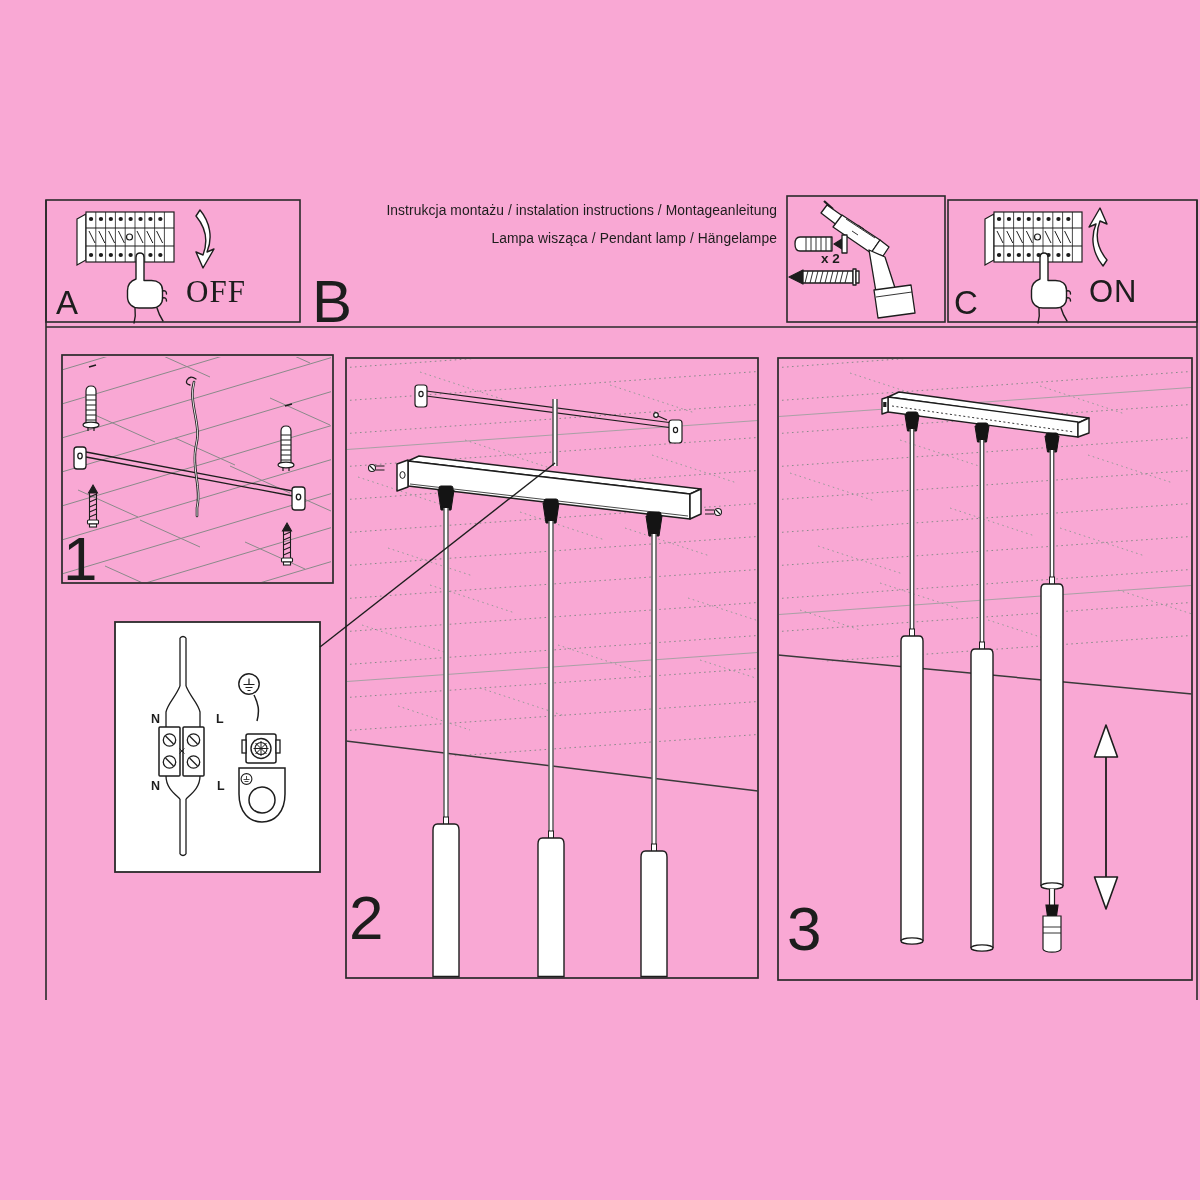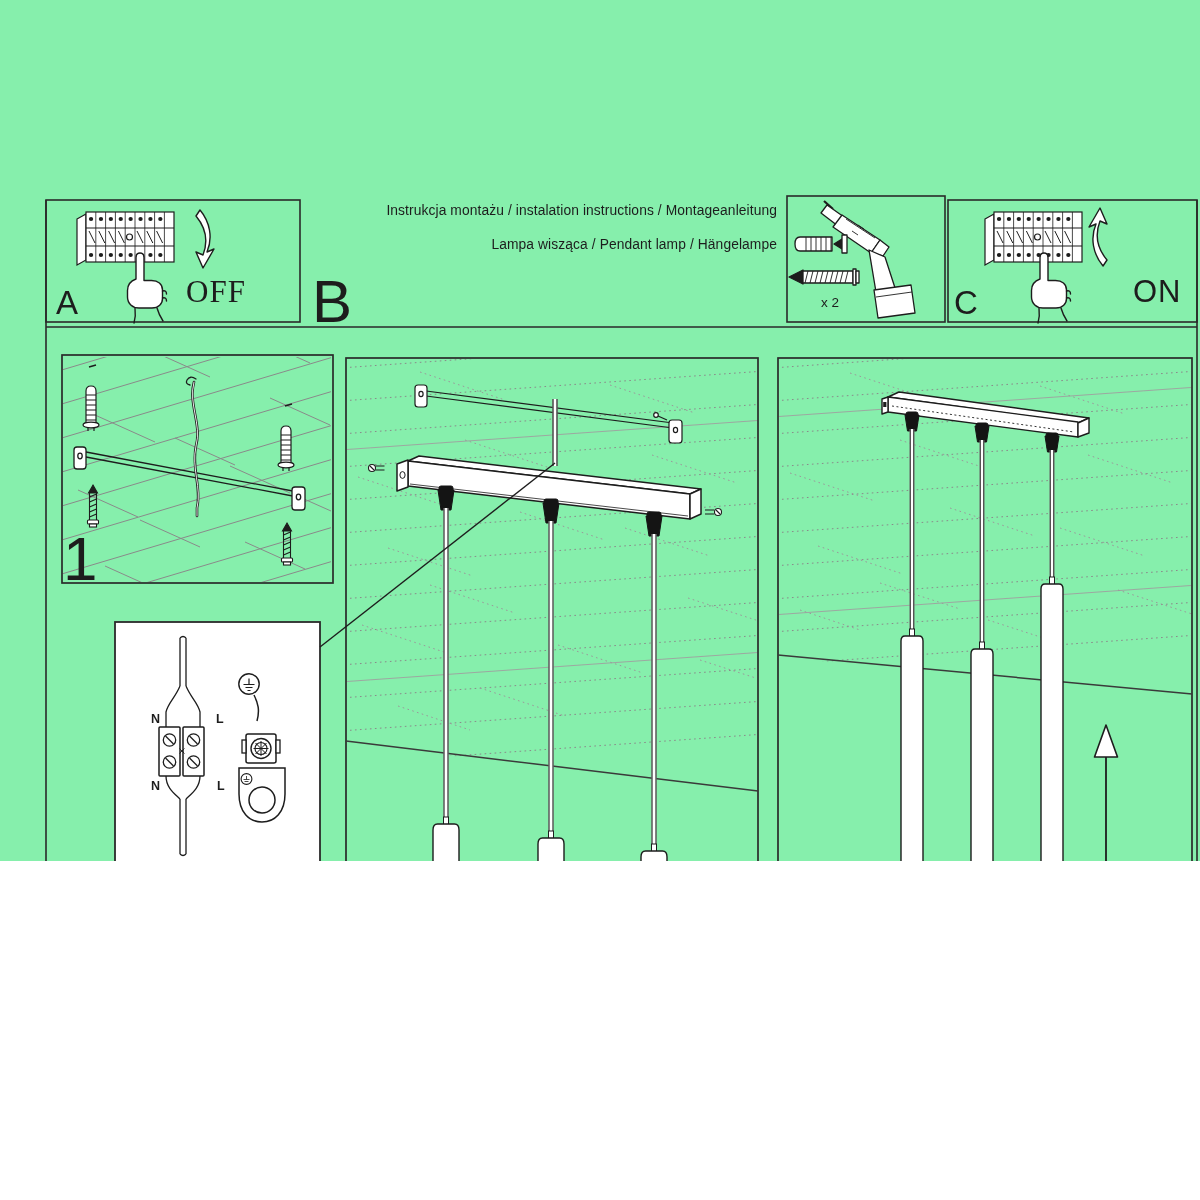--- a/index.html
+++ b/index.html
@@ -1,25 +1,25 @@
 <!DOCTYPE html>
 <html><head>
 <meta charset="utf-8">
 <style>
   html,body{margin:0;padding:0;background:#fff;}
-  .page{position:relative;width:1200px;height:861px;background:#86efac;overflow:hidden;
+  .page{position:relative;width:1200px;height:1200px;background:#f9a8d4;overflow:hidden;
         font-family:"Liberation Sans","DejaVu Sans",sans-serif;color:#1d1d1d;}
   .page svg{position:absolute;left:0;top:0;}
   .txt{position:absolute;line-height:1;white-space:nowrap;color:#1d1d1d;}
   .title-line{width:517px;left:260px;text-align:right;font-size:13.8px;letter-spacing:.1px;}
   .step-letter{font-size:33px;}
   .big-b{font-size:60px;}
   .switch-label{font-size:31px;letter-spacing:1px;}
   .panel-number{font-size:62px;}
-  .qty{font-size:13.5px;font-weight:normal;margin-top:44px;}
+  .qty{font-size:13.5px;font-weight:bold;}
   .wire-label{font-size:12.5px;font-weight:bold;}
 </style>
 </head>
 <body>
 
 <div class="page">
 
 <svg width="1200" height="1200" viewBox="0 0 1200 1200">
   <defs>
     <clipPath id="clipP1">
@@ -287,27 +287,27 @@
     </g>
     <g fill="#fff" stroke="#1d1d1d" stroke-width="1.6" stroke-linejoin="round">
       <polygon points="1106,725 1094.5,757 1117.5,757"></polygon>
       <path d="M1106,757 V877" fill="none" stroke-width="1.8"></path>
       <polygon points="1094.5,877 1117.5,877 1106,909"></polygon>
     </g>
   </g>
 </svg>
 
   <div class="txt title-line" style="top:204px;">Instrukcja montażu / instalation instructions / Montageanleitung</div>
-  <div class="txt title-line" style="top:238px;">Lampa wisząca / Pendant lamp / Hängelampe</div>
+  <div class="txt title-line" style="top:232px;">Lampa wisząca / Pendant lamp / Hängelampe</div>
 
   <div class="txt step-letter" style="left:56px;top:286px;">A</div>
   <div class="txt switch-label" style="left:186px;top:276px;font-family:Liberation Serif, serif;">OFF</div>
   <div class="txt big-b" style="left:312px;top:272px;">B</div>
   <div class="txt step-letter" style="left:954px;top:286px;">C</div>
-  <div class="txt switch-label" style="left:1133px;top:276px;text-align:right;">ON</div>
+  <div class="txt switch-label" style="left:1089px;top:276px;text-align:right;">ON</div>
 
   <div class="txt qty" style="left:821px;top:252px;">x 2</div>
 
   <div class="txt panel-number" style="left:63px;top:528px;">1</div>
   <div class="txt panel-number" style="left:349px;top:887px;">2</div>
   <div class="txt panel-number" style="left:787px;top:898px;">3</div>
 
   <div class="txt wire-label" style="left:151px;top:713px;">N</div>
   <div class="txt wire-label" style="left:216px;top:713px;">L</div>
   <div class="txt wire-label" style="left:151px;top:780px;">N</div>

